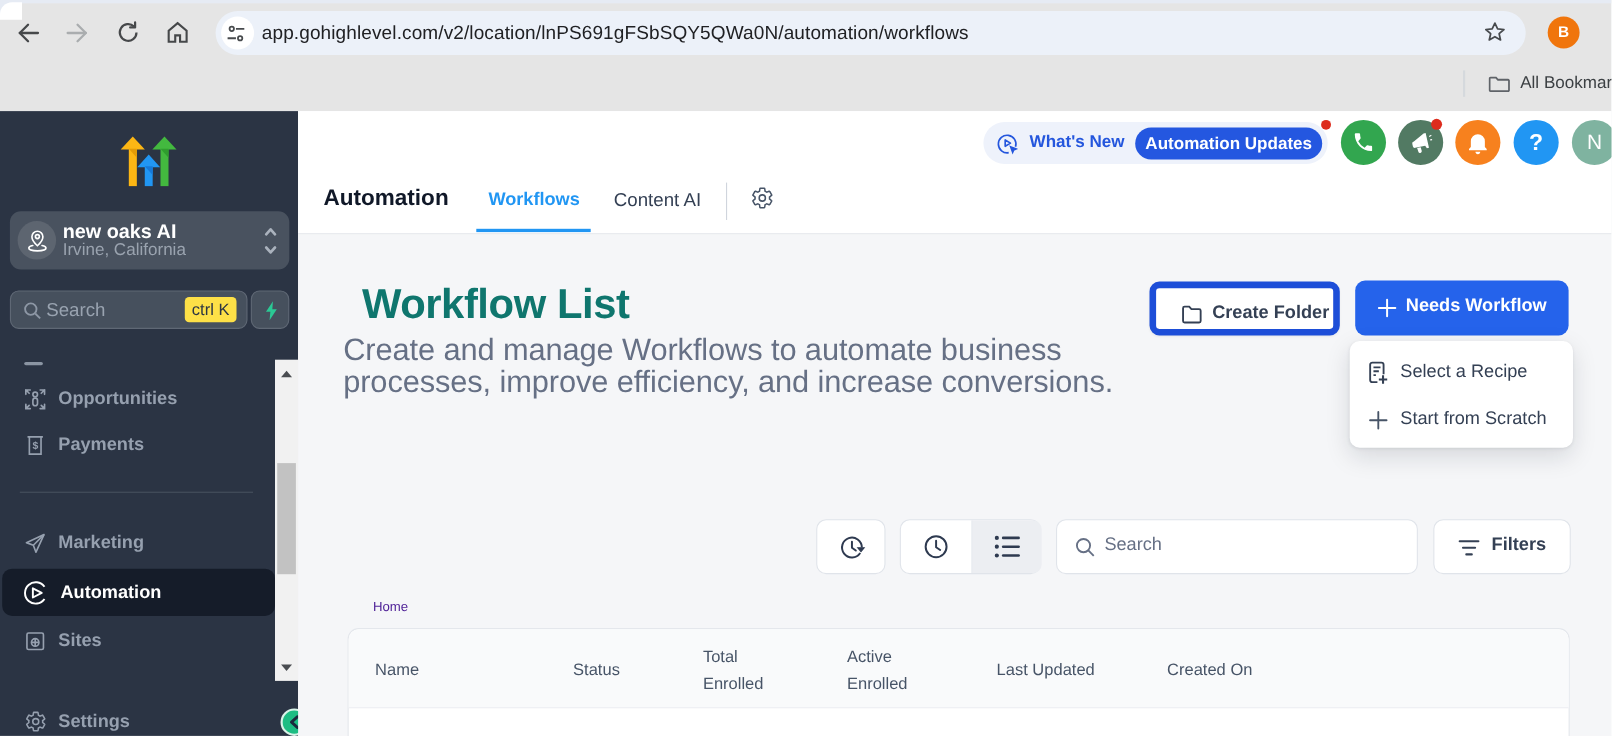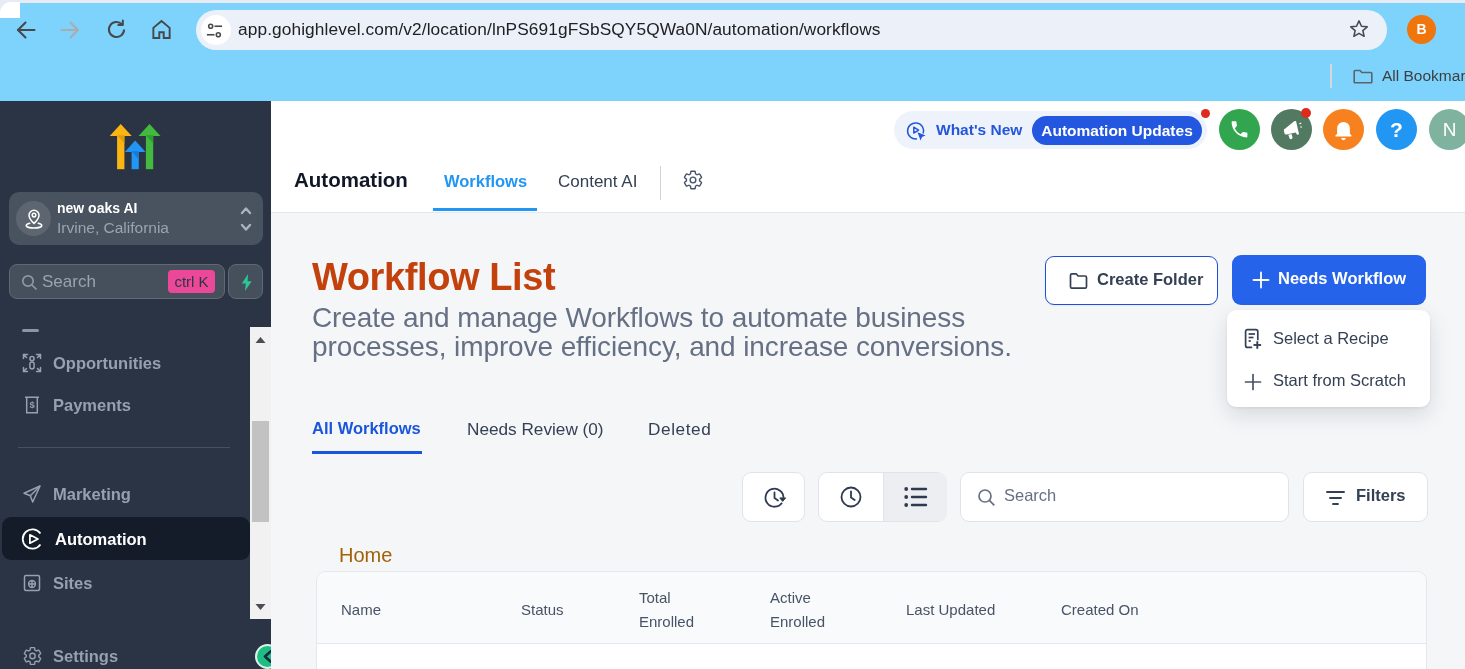--- a/index.html
+++ b/index.html
@@ -2,37 +2,37 @@
 <html><head>
 <meta charset="utf-8">
 <style>
 * { margin:0; padding:0; box-sizing:border-box; }
 html,body { width:1465px; height:669px; overflow:hidden; }
 body { font-family:"Liberation Sans", sans-serif; }
 #page { position:relative; width:1465px; height:669px; background:#fff; }
 .abs { position:absolute; }
 
 
-#chrome { position:absolute; left:0; top:0; width:1465px; height:101px; background:#7dd3fc; }
+#chrome { position:absolute; left:0; top:0; width:1465px; height:101px; background:#e5e5e5; }
 #addrbar { position:absolute; left:196px; top:10px; width:1191px; height:40px; background:#ecf1f9; border-radius:20px; }
 #tunechip { position:absolute; left:201px; top:15px; width:30px; height:30px; background:#fff; border-radius:50%; }
 #urltext { position:absolute; left:238px; top:19px; font-size:17.3px; color:#202124; letter-spacing:0.1px; }
 #avatarB { position:absolute; left:1407px; top:15px; width:29px; height:29px; border-radius:50%; background:#f0750c; color:#fff; font-size:14px; font-weight:bold; text-align:center; line-height:29px; }
 #bmsep { position:absolute; left:1330px; top:64px; width:2px; height:24px; background:#d5d9dd; }
 #bmtext { position:absolute; left:1382px; top:67px; font-size:15.5px; color:#3c4043; white-space:nowrap; }
 
 
 #sidebar { position:absolute; left:0; top:101px; width:271px; height:568px; background:#2b3444; }
 #locbox { position:absolute; left:9px; top:91px; width:254px; height:53px; background:#49525f; border-radius:10px; }
 #loccircle { position:absolute; left:7px; top:9px; width:35px; height:35px; border-radius:50%; background:#5d6570; }
-#locname { position:absolute; left:48px; top:8px; font-size:14px; font-weight:bold; color:#fff; }
+#locname { position:absolute; left:48px; top:8px; font-size:18px; font-weight:bold; color:#fff; }
 #locsub { position:absolute; left:48px; top:27px; font-size:15.5px; color:#9aa3af; }
 #searchbox { position:absolute; left:9px; top:163px; width:216px; height:35px; background:#46505d; border:1px solid #5f6875; border-radius:8px; }
 #searchtext { position:absolute; left:32px; top:7px; font-size:17px; color:#99a3b0; }
-#ctrlk { position:absolute; left:158px; top:5px; width:47px; height:23px; background:#ec4899; border-radius:4px; color:#2d3643; font-size:15px; text-align:center; line-height:23px; }
+#ctrlk { position:absolute; left:158px; top:5px; width:47px; height:23px; background:#fde047; border-radius:4px; color:#2d3643; font-size:15px; text-align:center; line-height:23px; }
 #boltbtn { position:absolute; left:228px; top:163px; width:35px; height:35px; background:#46505d; border:1px solid #5f6875; border-radius:8px; }
 .menuitem { position:absolute; left:0; width:251px; height:43px; color:#96a0af; font-size:16.5px; font-weight:600; }
 .menuitem .mtext { position:absolute; left:53px; top:50%; transform:translateY(-50%); }
 .menuitem .micon { position:absolute; left:22px; top:50%; transform:translateY(-50%); width:20px; height:20px; }
 #mi-active { left:2px; top:416px; background:#151c29; border-radius:9px; color:#fff; width:248px; }
 #sdivider { position:absolute; left:18px; top:346px; width:212px; height:1px; background:#46505e; }
 #sdash { position:absolute; left:22px; top:228px; width:17px; height:3px; background:#8b95a3; border-radius:2px; }
 
 #sscroll { position:absolute; left:250px; top:226px; width:21px; height:292px; background:#f1f1f1; }
 #sthumb { position:absolute; left:2px; top:94px; width:17px; height:101px; background:#c2c2c2; }
@@ -53,42 +53,42 @@
 .reddot { position:absolute; width:9px; height:9px; border-radius:50%; background:#dd2c1d; }
 #tabsrow { position:absolute; left:0px; top:55px; width:1194px; height:57px; }
 #t-automation { position:absolute; left:23px; top:12px; font-size:20.5px; font-weight:600; color:#101828; }
 #t-workflows { position:absolute; left:173px; top:16px; font-size:16.5px; font-weight:700; color:#2196f3; }
 #t-underline { position:absolute; left:162px; top:52px; width:104px; height:3px; background:#2196f3; }
 #t-contentai { position:absolute; left:287px; top:16px; font-size:17px; color:#344054; }
 #t-sep { position:absolute; left:389px; top:10px; width:1px; height:34px; background:#d0d5dd; }
 #t-gws { position:absolute; left:445px; top:16px; font-size:17px; font-weight:500; letter-spacing:0.3px; color:#344054; }
 
 #content { position:absolute; left:0; top:113px; width:1194px; height:455px; }
-#wl-title { position:absolute; left:41px; top:42px; font-size:38px; letter-spacing:-0.4px; font-weight:bold; color:#c2410c; }
+#wl-title { position:absolute; left:58px; top:42px; font-size:38px; letter-spacing:-0.4px; font-weight:bold; color:#0f766e; }
 #wl-desc { position:absolute; left:41px; top:90px; width:768px; font-size:28px; letter-spacing:-0.1px; line-height:28.5px; color:#667085; }
-#btn-folder { position:absolute; left:774px; top:42px; width:173px; height:49px; background:#fff; border:1px solid #1d4ed8; border-radius:9px; box-shadow:0 1px 2px rgba(16,24,40,.05); }
+#btn-folder { position:absolute; left:774px; top:42px; width:173px; height:49px; background:#fff; border:6px solid #1d4ed8; border-radius:9px; box-shadow:0 1px 2px rgba(16,24,40,.05); }
 #btn-folder span { position:absolute; left:51px; top:13px; font-size:16.5px; font-weight:bold; color:#344054; }
 #btn-create { position:absolute; left:961px; top:41px; width:194px; height:50px; background:#2563eb; border-radius:9px; }
 #btn-create span { position:absolute; left:46px; top:14px; font-size:16.5px; font-weight:bold; color:#fff; }
 #dropdown { position:absolute; left:956px; top:96px; width:203px; height:97px; background:#fff; border-radius:9px; box-shadow:0 8px 22px rgba(16,24,40,.13), 0 1px 3px rgba(16,24,40,.08); }
 .ddi { position:absolute; left:46px; font-size:16.5px; color:#344054; }
 #wtabs { position:absolute; left:41px; top:200px; width:900px; height:40px; }
 #wt1 { position:absolute; left:0; top:5px; font-size:16.5px; font-weight:600; color:#1a56db; }
 #wt-ul { position:absolute; left:0; top:37px; width:110px; height:3px; background:#1a56db; }
 #wt2 { position:absolute; left:155px; top:5px; font-size:17.2px; color:#344054; }
 #wt3 { position:absolute; left:336px; top:5px; font-size:17.2px; letter-spacing:0.6px; color:#344054; }
 .toolbtn { position:absolute; top:258px; height:50px; background:#fff; border:1px solid #e0e4ea; border-radius:9px; }
 #tb1 { left:471px; width:63px; }
 #tbgroup { left:547px; width:128px; }
 #tbgroup .half2 { position:absolute; left:64px; top:0; width:64px; height:48px; background:#eceef2; border-left:1px solid #e0e4ea; border-radius:0 8px 8px 0; }
 #tbsearch { left:689px; width:329px; }
 #tbsearch span { position:absolute; left:43px; top:13px; font-size:16.5px; color:#667085; }
 #tbfilters { left:1032px; width:125px; }
 #tbfilters span { position:absolute; left:52px; top:13px; font-size:16.5px; font-weight:bold; color:#344054; }
-#home { position:absolute; left:68px; top:330px; font-size:20px; color:#a16207; }
+#home { position:absolute; left:68px; top:330px; font-size:12px; color:#4c1d95; }
 #tablecard { position:absolute; left:45px; top:357px; width:1111px; height:100px; background:#fff; border:1px solid #e4e7ec; border-radius:10px 10px 0 0; }
 #thead { position:absolute; left:0; top:0; width:1109px; height:72px; background:#f9fafb; border-bottom:1px solid #e4e7ec; border-radius:10px 10px 0 0; }
 .th { position:absolute; font-size:15px; font-weight:500; color:#475467; line-height:24px; }
 </style>
 </head>
 <body>
 <div id="page">
   <div id="chrome">
     <div class="abs" style="left:0;top:0;width:1465px;height:3px;background:#e6ebf4;"></div>
     <div class="abs" style="left:0;top:0;width:16px;height:14px;background:#e6ebf4;"></div>
@@ -340,26 +340,20 @@
           </svg>
         <div class="ddi" style="top:19px;">Select a Recipe</div>
         <svg class="abs" style="left:17px;top:63px;" width="18" height="18" viewBox="0 0 18 18">
             <g stroke="#475467" stroke-width="1.7" stroke-linecap="round">
               <line x1="9" y1="1.5" x2="9" y2="16.5"></line>
               <line x1="1.5" y1="9" x2="16.5" y2="9"></line>
             </g>
           </svg>
         <div class="ddi" style="top:61px;">Start from Scratch</div>
       </div>
-      <div id="wtabs">
-        <div id="wt1">All Workflows</div>
-        <div id="wt-ul"></div>
-        <div id="wt2">Needs Review (0)</div>
-        <div id="wt3">Deleted</div>
-      </div>
       <div class="toolbtn" id="tb1">
           <svg class="abs" style="left:19px;top:12px;" width="25" height="25" viewBox="0 0 25 25">
             <g fill="none" stroke="#2e3a50" stroke-width="1.8">
               <path d="M20 17.7a9 9 0 1 1 1.5-5"></path>
               <polygon points="17.8,12.9 23.6,12.9 20.7,16.4" fill="#2e3a50" stroke-width="1"></polygon>
               <polyline points="12.5,7.5 12.5,13 16,15.5" stroke-linecap="round" stroke-linejoin="round"></polyline>
             </g>
           </svg>
         </div>
       <div class="toolbtn" id="tbgroup">

